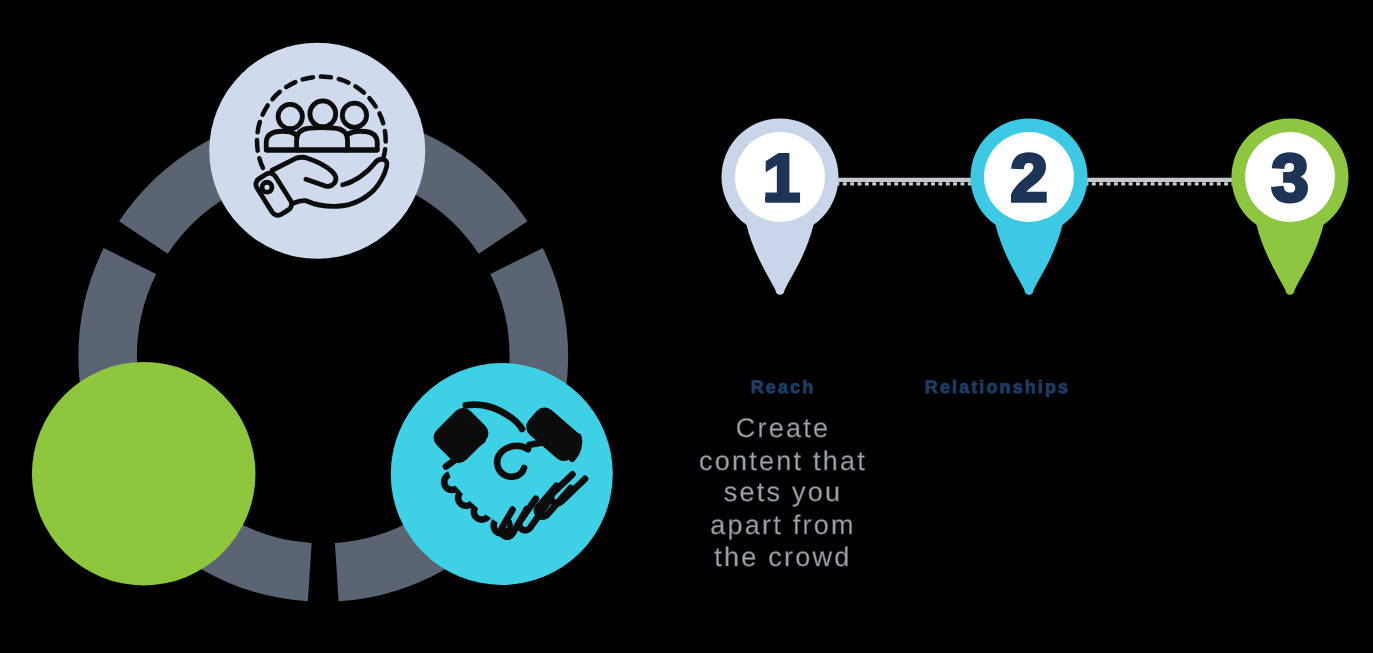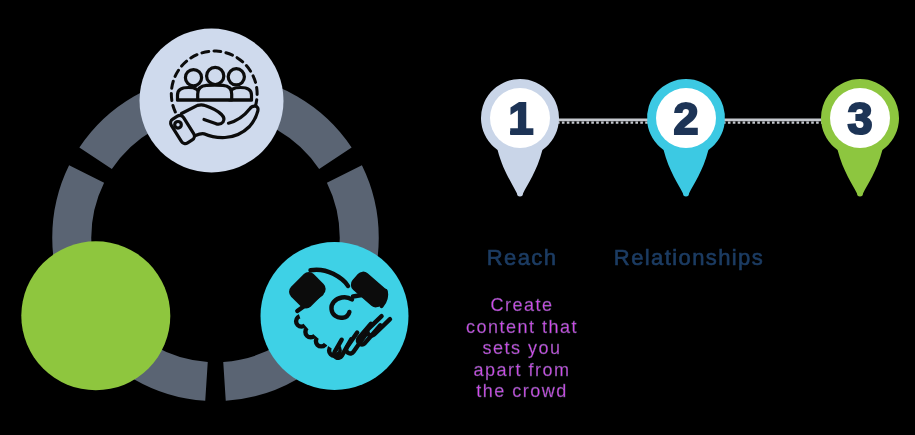--- a/index.html
+++ b/index.html
@@ -1,21 +1,21 @@
 <!DOCTYPE html>
 <html><head>
 <meta charset="utf-8">
 <style>
   html,body{margin:0;padding:0;}
   body{width:915px;height:435px;background:#000;overflow:hidden;position:relative;
        font-family:"Liberation Sans", sans-serif;}
   .abs{position:absolute;}
   .col{position:absolute;text-align:center;}
-  .hdr{font-weight:normal;color:#1c3c63;font-size:22px;line-height:16px;letter-spacing:1.4px;-webkit-text-stroke:0.6px #1c3c63;}
-  .body{color:#d946ef;font-size:18px;line-height:21.5px;letter-spacing:1.5px;margin-top:29px;-webkit-text-stroke:0.35px #4d5b6c;}
+  .hdr{font-weight:bold;color:#1c3c63;font-size:12px;line-height:16px;letter-spacing:1.4px;-webkit-text-stroke:0.6px #1c3c63;}
+  .body{color:#a3a3a3;font-size:18px;line-height:21.5px;letter-spacing:1.5px;margin-top:9px;-webkit-text-stroke:0.35px #4d5b6c;}
 </style>
 </head>
 <body>
 
 <svg class="abs" style="left:0;top:0;" width="460" height="435" viewBox="0 0 460 435">
 
   <g fill="none" stroke="#5a6473" stroke-width="39">
     <path d="M 206.5 381.4 A 144 144 0 0 1 86.6 174.0"></path>
     <path d="M 95.6 158.3 A 144 144 0 0 1 335.4 158.3"></path>
     <path d="M 344.4 174.0 A 144 144 0 0 1 224.5 381.4"></path>
@@ -95,15 +95,15 @@
     <path d="M 837.6 149.9 A 39 39 0 1 1 882.4 149.9 C 877 171 867.5 184 863 193.5 A 3 3 0 0 1 857 193.5 C 852.5 184 843 171 837.6 149.9 Z" fill="#8dc63f" stroke="none"></path>
     <circle cx="860" cy="118" r="30" fill="#fff" stroke="none"></circle>
     <text x="860" y="134">3</text>
   </g>
 </svg>
 
 <div class="col" style="left:437px;top:250px;width:170px;">
   <div class="hdr">Reach</div>
   <div class="body">Create<br>content that<br>sets you<br>apart from<br>the crowd</div>
 </div>
-<div class="col" style="left:604px;top:250px;width:170px;">
+<div class="col" style="left:580px;top:250px;width:170px;">
   <div class="hdr">Relationships</div>
 </div>
 
 </body></html>

